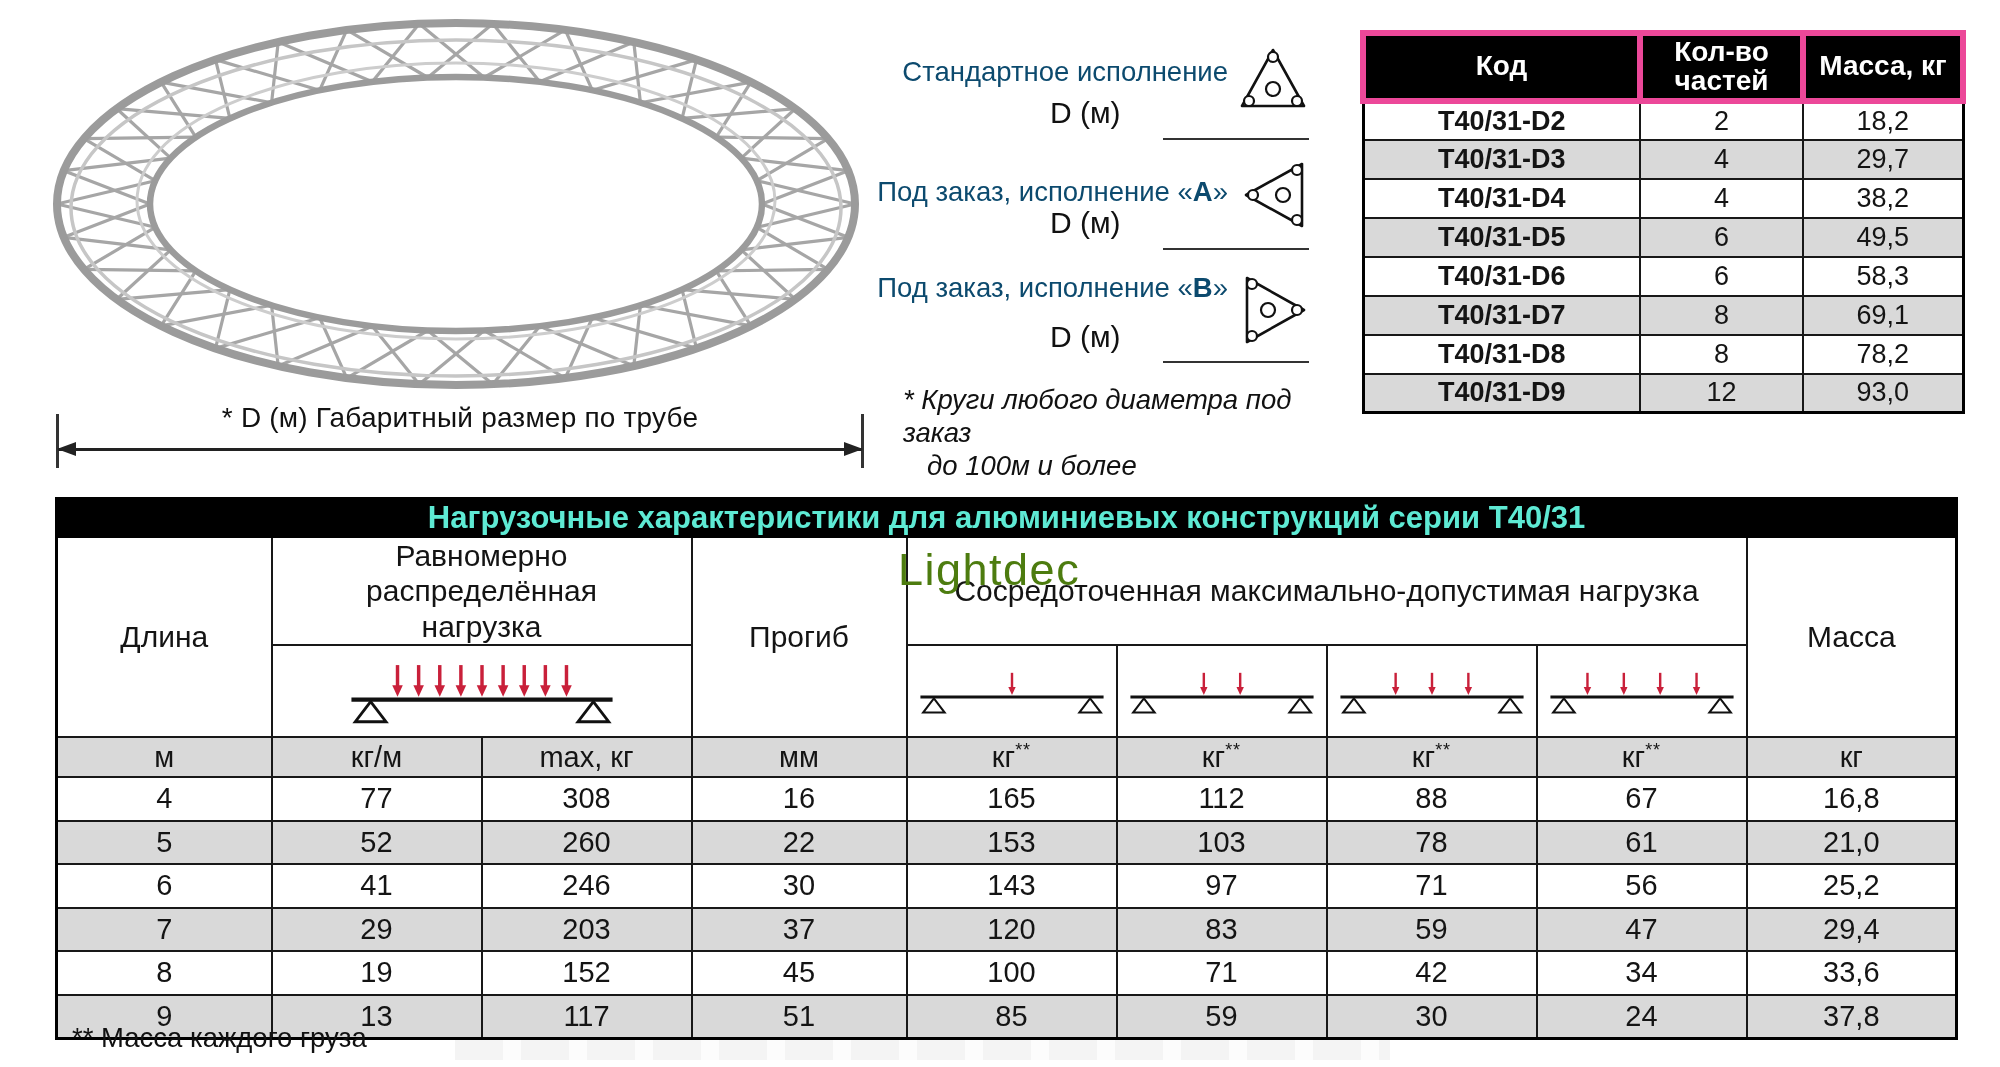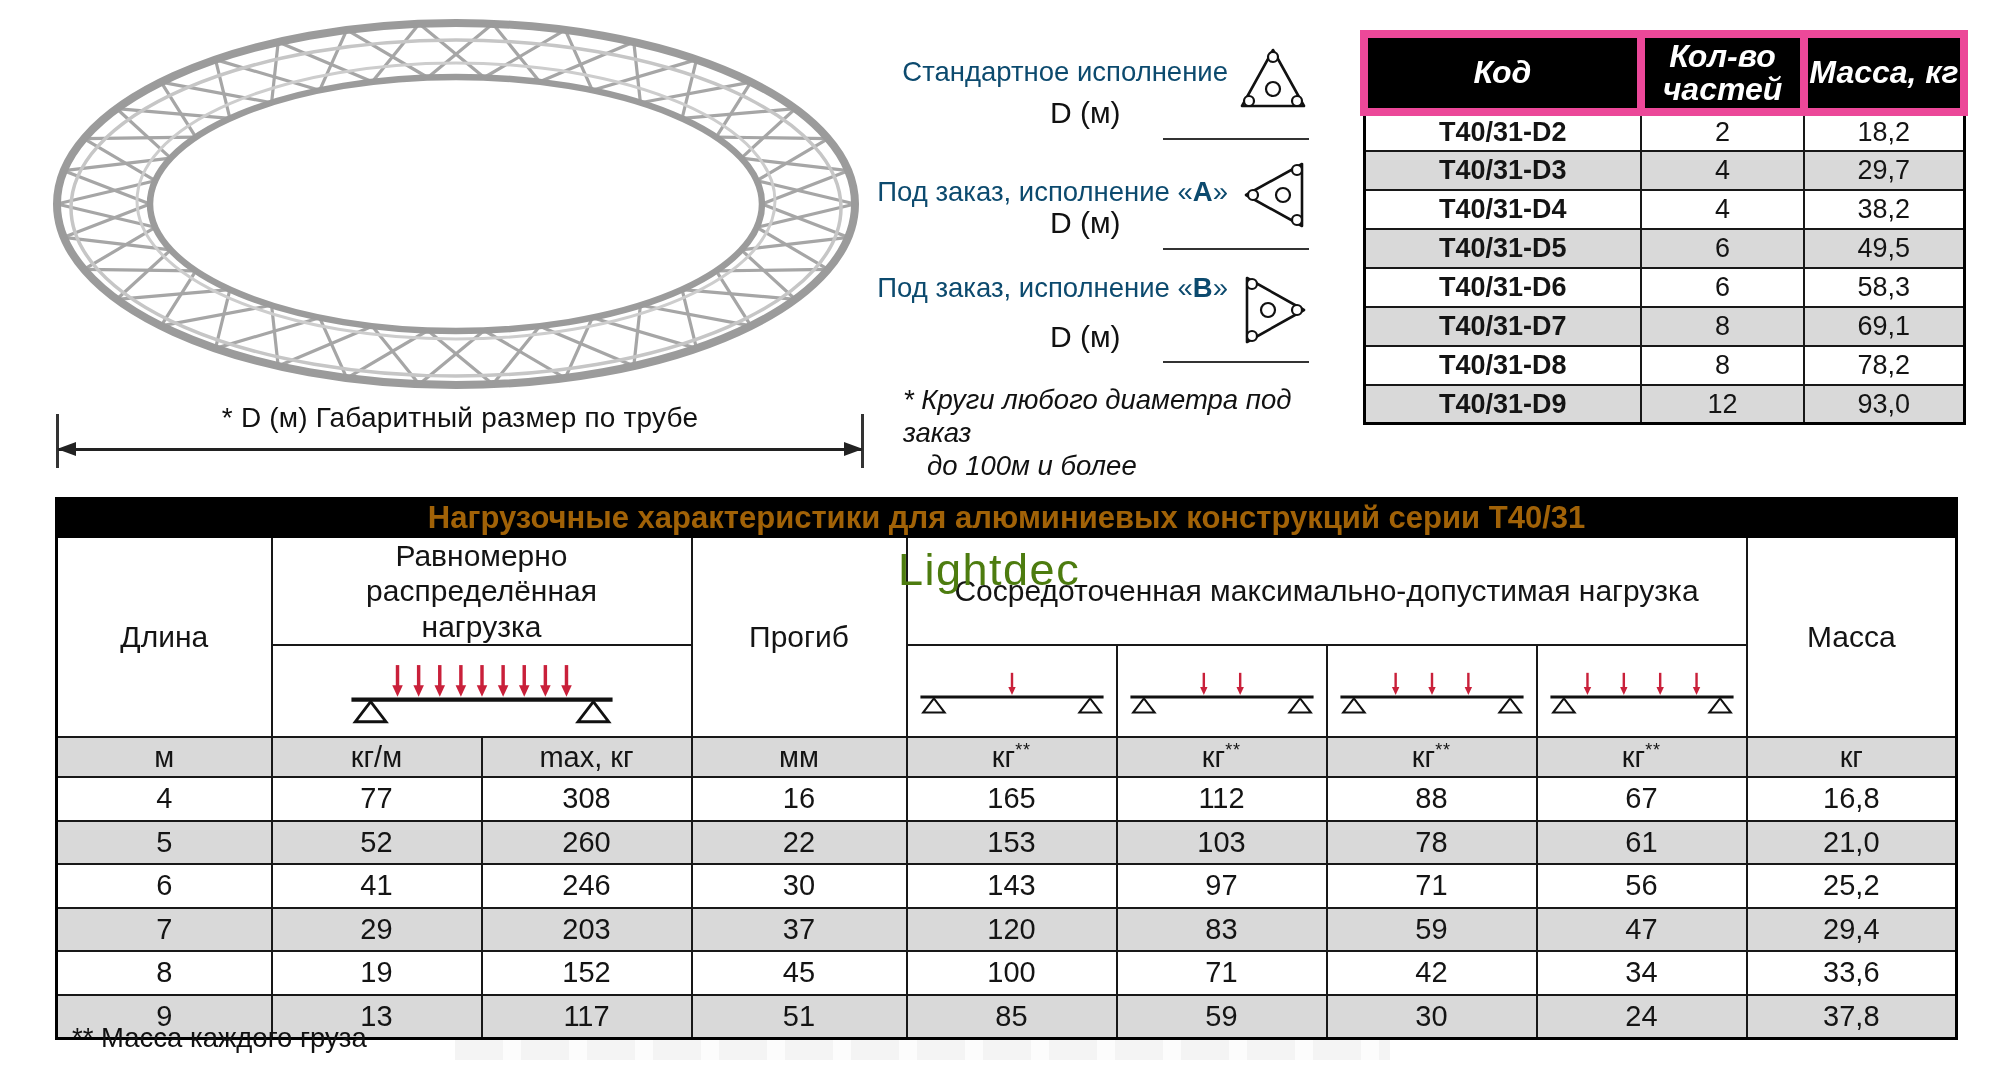--- a/index.html
+++ b/index.html
@@ -25,30 +25,30 @@
   .opt-dim{position:absolute; left:1050px; width:178px; text-align:left; font-size:30px; color:#111;}
   .opt-line{position:absolute; left:1163px; width:146px; height:2.4px; background:#333;}
   .glyph{position:absolute;}
   .order-note{position:absolute; left:903px; top:383px; width:460px; font-style:italic;
               font-size:27.5px; line-height:1.2; color:#111;}
   .order-note .l2{margin-left:24px;}
 
   
   table{border-collapse:collapse;}
   .parts{position:absolute; left:1360px; top:30px; width:600px; table-layout:fixed; border:3px solid #000;}
-  .parts th{background:#000; color:#fff; font-weight:700; font-size:32px; height:58px;
-            line-height:1.03; border:8px solid #ec4899; padding:2px 0; text-align:center;font-style:italic;}
+  .parts th{background:#000; color:#fff; font-weight:700; font-size:28px; height:58px;
+            line-height:1.03; border:6px solid #ec4899; padding:2px 0; text-align:center;}
   .parts td{border:2.2px solid #181818; height:39px; text-align:center; font-size:27px;}
   .parts td.code{font-weight:700;}
   .parts tr.stripe td{background:var(--stripe);}
 
   
   .load{position:absolute; left:55px; top:497px; width:1900px; table-layout:fixed; border:3px solid #000;}
   .load th,.load td{border:2.2px solid #181818; text-align:center; vertical-align:middle; padding:0;}
-  .load .title-bar{background:#000; color:#a16207; font-size:31px; font-weight:700; height:37px; border-color:#000;}
+  .load .title-bar{background:#000; color:#5eead4; font-size:31px; font-weight:700; height:37px; border-color:#000;}
   .load th.hdr{font-weight:400; font-size:30px; line-height:1.18;}
   .load th.u-hdr{padding:0 33px; height:78px;}
   .load tr.diag-row td{height:92px;}
   .diagwrap{width:202px; height:80px; margin:0 auto;}
   .diagwrap.big{width:288px;}
   .load tr.units td{background:var(--stripe); height:40px; font-size:29px;}
   .load tr.units sup{font-size:62%; vertical-align:super; letter-spacing:1px;}
   .load .dbody td{font-size:29px; height:43.5px;}
   .load .dbody tr.stripe td{background:var(--stripe);}
 

